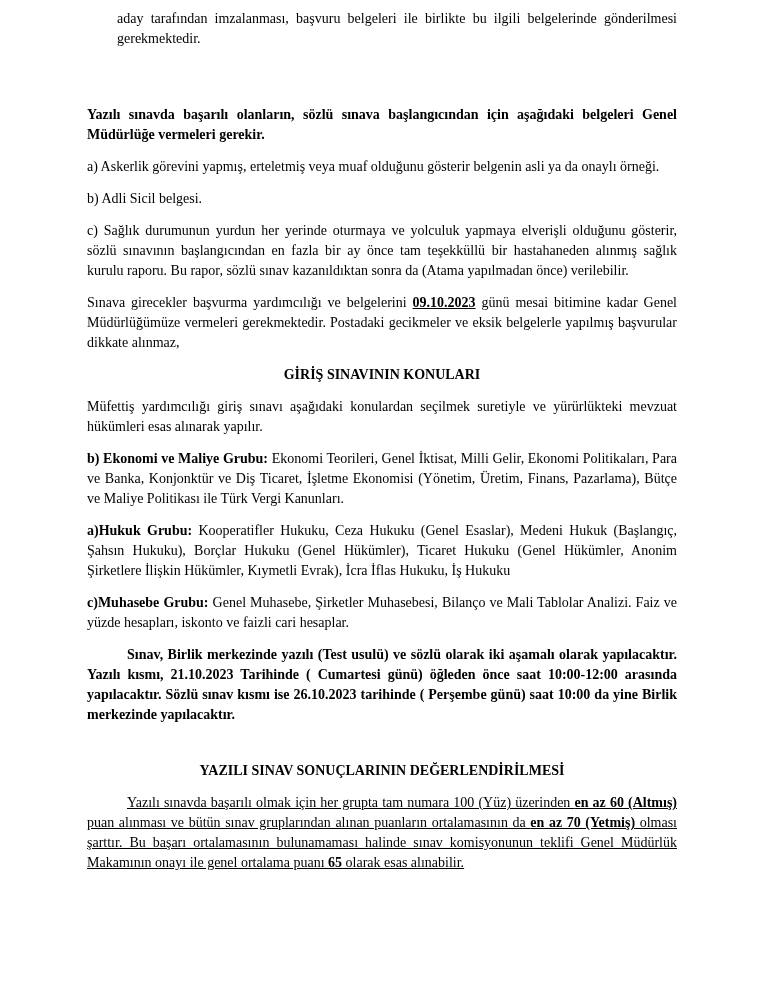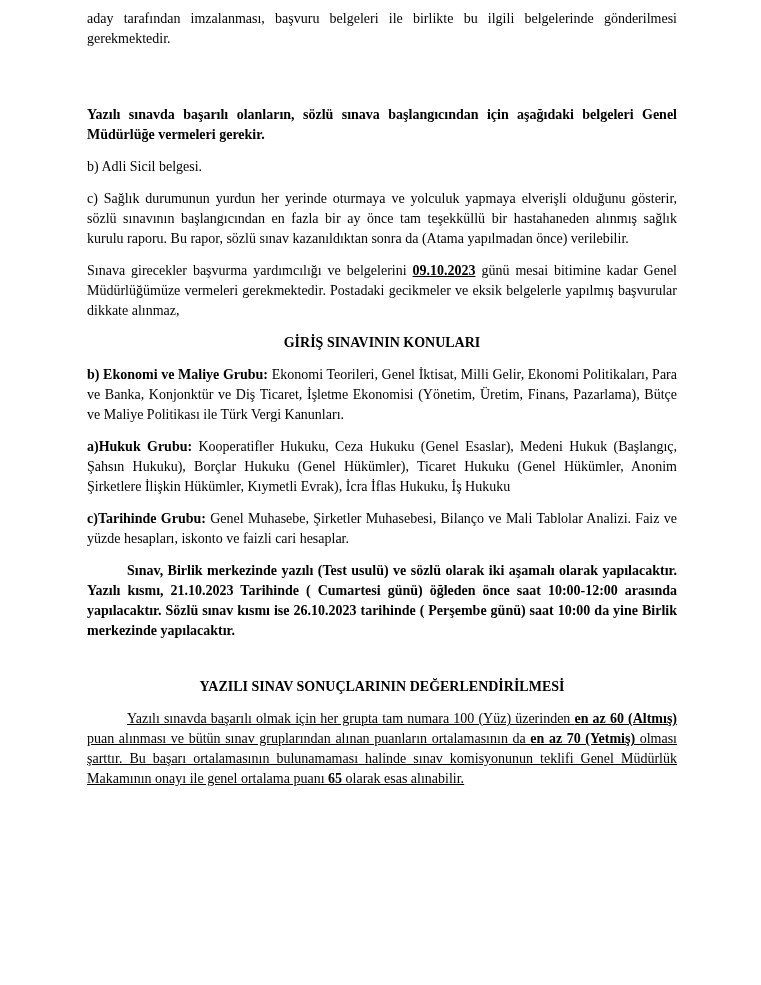--- a/index.html
+++ b/index.html
@@ -20,21 +20,21 @@
     height: 985px;
     padding: 9px 84px 20px 87px;
     background: #ffffff;
   }
   .para {
     margin: 0 0 12px 0;
     font-size: 14px;
     line-height: 20px;
     text-align: justify;
   }
-  .para.gap-after-large { margin-bottom: 56px; }
+  .para.gap-after-large { margin-bottom: 56px; margin-left: 30px; }
   .para.gap-after-medium { margin-bottom: 36px; }
   .bold { font-weight: bold; }
   .underline { text-decoration: underline; }
   .indent { text-indent: 40px; }
   .heading {
     margin: 0 0 12px 0;
     font-size: 14px;
     line-height: 20px;
     font-weight: bold;
     text-align: center;
@@ -42,35 +42,37 @@
 </style>
 </head>
 <body>
 
 <div class="page">
 
   <p class="para gap-after-large">aday tarafından imzalanması, başvuru belgeleri ile birlikte bu ilgili belgelerinde gönderilmesi gerekmektedir.</p>
 
   <p class="para bold">Yazılı sınavda başarılı olanların, sözlü sınava başlangıcından için aşağıdaki belgeleri Genel Müdürlüğe vermeleri gerekir.</p>
 
+  <p class="para">a) Askerlik görevini yapmış, erteletmiş veya muaf olduğunu gösterir belgenin asli ya da onaylı örneği.</p>
 
   <p class="para">b) Adli Sicil belgesi.</p>
 
   <p class="para">c) Sağlık durumunun yurdun her yerinde oturmaya ve yolculuk yapmaya elverişli olduğunu gösterir, sözlü sınavının başlangıcından en fazla bir ay önce tam teşekküllü bir hastahaneden alınmış sağlık kurulu raporu. Bu rapor, sözlü sınav kazanıldıktan sonra da (Atama yapılmadan önce) verilebilir.</p>
 
   <p class="para"><span>Sınava girecekler başvurma yardımcılığı ve belgelerini </span><span class="bold underline">09.10.2023</span><span> günü mesai bitimine kadar Genel Müdürlüğümüze vermeleri gerekmektedir. Postadaki gecikmeler ve eksik belgelerle yapılmış başvurular dikkate alınmaz,</span></p>
 
   <p class="heading">GİRİŞ SINAVININ KONULARI</p>
 
+  <p class="para">Müfettiş yardımcılığı giriş sınavı aşağıdaki konulardan seçilmek suretiyle ve yürürlükteki mevzuat hükümleri esas alınarak yapılır.</p>
 
   <p class="para"><span class="bold">b) Ekonomi ve Maliye Grubu:</span><span> Ekonomi Teorileri, Genel İktisat, Milli Gelir, Ekonomi Politikaları, Para ve Banka, Konjonktür ve Diş Ticaret, İşletme Ekonomisi (Yönetim, Üretim, Finans, Pazarlama), Bütçe ve Maliye Politikası ile Türk Vergi Kanunları.</span></p>
 
   <p class="para"><span class="bold">a)Hukuk Grubu:</span><span> Kooperatifler Hukuku, Ceza Hukuku (Genel Esaslar), Medeni Hukuk (Başlangıç, Şahsın Hukuku), Borçlar Hukuku (Genel Hükümler), Ticaret Hukuku (Genel Hükümler, Anonim Şirketlere İlişkin Hükümler, Kıymetli Evrak), İcra İflas Hukuku, İş Hukuku</span></p>
 
-  <p class="para"><span class="bold">c)Tarihinde Grubu:</span><span> Genel Muhasebe, Şirketler Muhasebesi, Bilanço ve Mali Tablolar Analizi. Faiz ve yüzde hesapları, iskonto ve faizli cari hesaplar.</span></p>
+  <p class="para"><span class="bold">c)Muhasebe Grubu:</span><span> Genel Muhasebe, Şirketler Muhasebesi, Bilanço ve Mali Tablolar Analizi. Faiz ve yüzde hesapları, iskonto ve faizli cari hesaplar.</span></p>
 
   <p class="para bold indent gap-after-medium">Sınav, Birlik merkezinde yazılı (Test usulü)  ve sözlü olarak iki aşamalı olarak yapılacaktır. Yazılı kısmı,  21.10.2023 Tarihinde ( Cumartesi günü) öğleden önce  saat 10:00-12:00 arasında  yapılacaktır. Sözlü sınav kısmı ise 26.10.2023 tarihinde ( Perşembe günü) saat 10:00 da yine Birlik merkezinde yapılacaktır.</p>
 
   <p class="heading">YAZILI SINAV SONUÇLARININ DEĞERLENDİRİLMESİ</p>
 
   <p class="para indent"><span class="underline">Yazılı sınavda başarılı olmak için her grupta tam numara 100 (Yüz) üzerinden </span><span class="bold underline">en az 60 (Altmış)</span><span class="underline"> puan alınması ve bütün sınav gruplarından alınan puanların ortalamasının da </span><span class="bold underline">en az 70 (Yetmiş)</span><span class="underline"> olması şarttır. Bu başarı ortalamasının bulunamaması halinde sınav komisyonunun teklifi Genel Müdürlük Makamının onayı ile genel ortalama puanı </span><span class="bold underline">65</span><span class="underline"> olarak esas alınabilir.</span></p>
 
 </div>
 
 </body></html>

